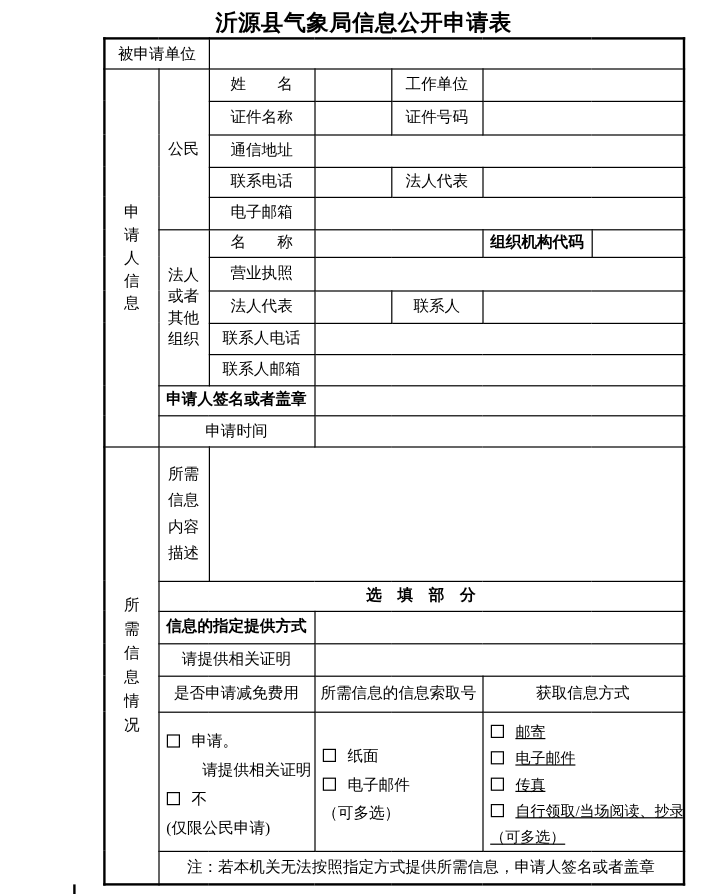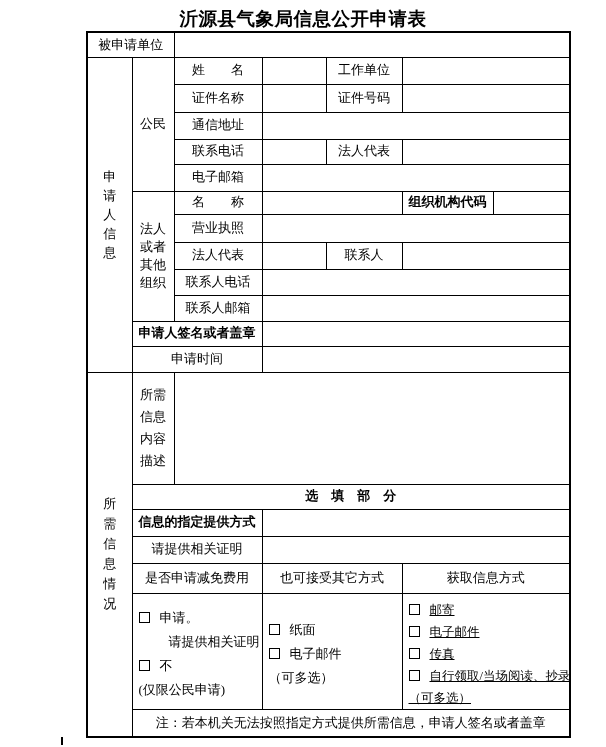--- a/index.html
+++ b/index.html
@@ -189,21 +189,21 @@
     <td colspan="4" class="blank"></td>
   </tr>
 
   <tr style="height:27px">
     <td colspan="2">请提供相关证明</td>
     <td colspan="4" class="blank"></td>
   </tr>
 
   <tr style="height:30px">
     <td colspan="2">是否申请减免费用</td>
-    <td colspan="2">也可接受其它方式</td>
+    <td colspan="2">所需信息的信息索取号</td>
     <td colspan="2">获取信息方式</td>
   </tr>
 
   <tr style="height:110px">
     <td colspan="2" class="top-left">
       <div class="opts">
         <div class="opt">
           <span class="cbx"></span><span>申请。</span>
         </div>
         <div class="opt indent1">

